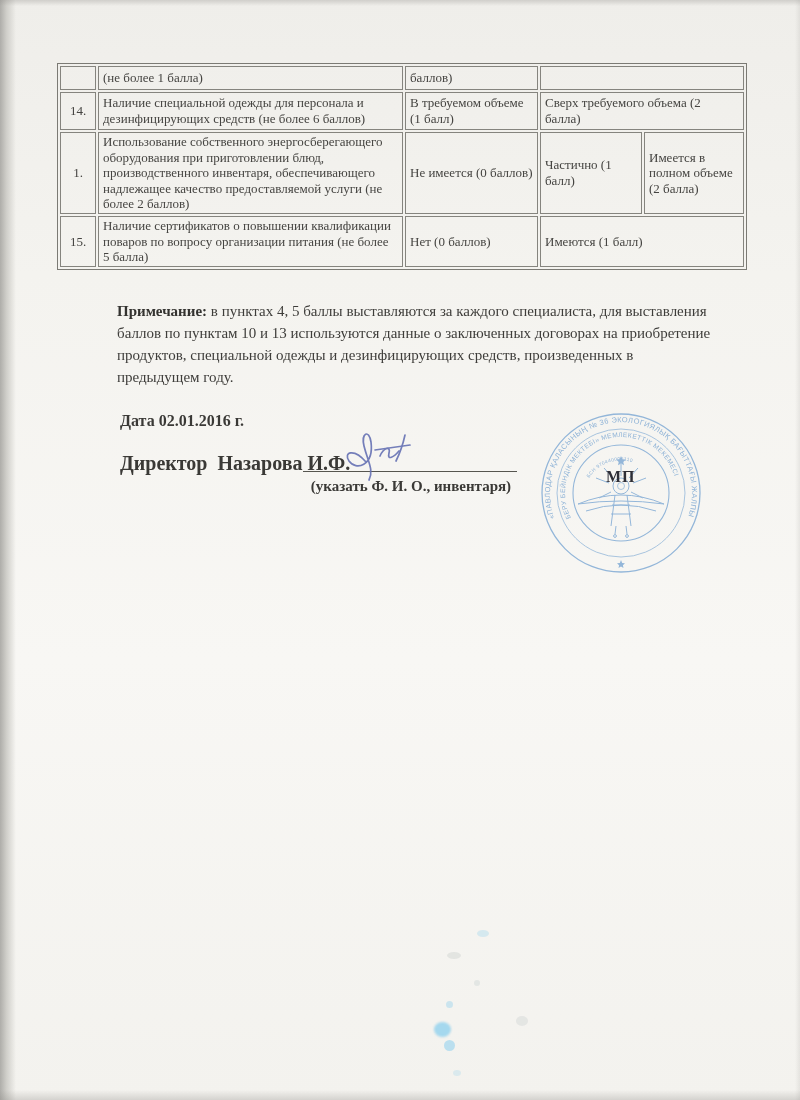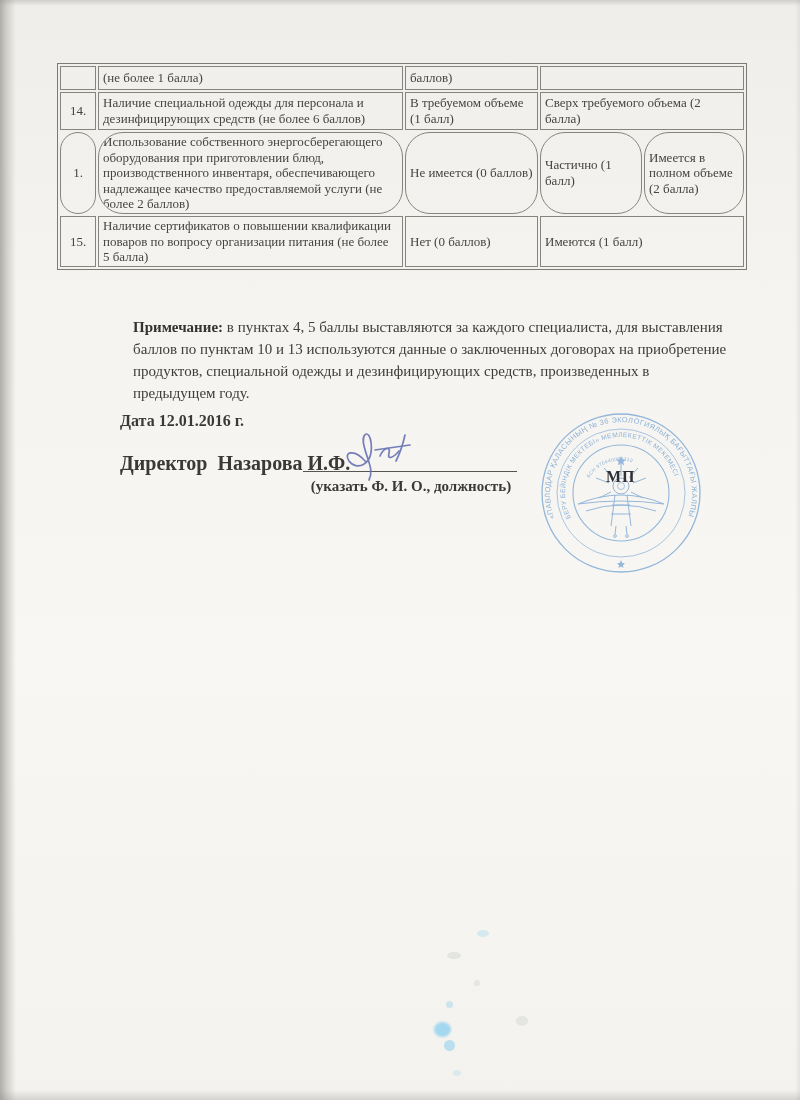--- a/index.html
+++ b/index.html
@@ -29,27 +29,27 @@
   }
   table.doc-table td{
     border:1px solid #85847e;
     padding:1px 4px;
     vertical-align:middle;
     overflow:hidden;
   }
   td.c-num{text-align:center;}
   tr.r0 td{height:20px;}
   tr.r13 td{height:34px;}
-  tr.r14 td{height:74px;border-radius:25px;}
+  tr.r14 td{height:74px;}
   tr.r15 td{height:42px;}
   tr.r16 td{height:34px;}
 
   .note{
     position:absolute;left:117px;top:300px;width:600px;
-    font-size:15px;line-height:22px;margin:16px;color:#3e3d3a;
+    font-size:15px;line-height:22px;margin:0;color:#3e3d3a;
   }
   .note b{color:#343330;}
   .date-line{
     position:absolute;left:120px;top:412px;
     font-weight:bold;font-size:16px;color:#3a3936;
   }
   .director-name{
     position:absolute;left:120px;top:452px;
     font-weight:bold;font-size:20px;color:#3a3936;white-space:pre;
   }
@@ -113,25 +113,25 @@
         <td class="c-num">15.</td>
         <td class="c-desc">Наличие сертификатов о повышении квалификации поваров по вопросу организации питания (не более 5 балла)</td>
         <td class="c-opt">Нет (0 баллов)</td>
         <td class="c-opt" colspan="2">Имеются (1 балл)</td>
       </tr>
     </tbody>
   </table>
 
   <p class="note"><b>Примечание:</b><span> в пунктах 4, 5 баллы выставляются за каждого специалиста, для выставления баллов по пунктам 10 и 13 используются данные о заключенных договорах на приобретение продуктов, специальной одежды и дезинфицирующих средств, произведенных в предыдущем году.</span></p>
 
-  <div class="date-line">Дата 12.01.2016 г.</div>
+  <div class="date-line">Дата 02.01.2016 г.</div>
 
   <div class="director-name">Директор  Назарова И.Ф.</div>
   <div class="sig-line"></div>
-  <div class="caption">(указать Ф. И. О., должность)</div>
+  <div class="caption">(указать Ф. И. О., инвентаря)</div>
 
   <svg class="signature" width="84" height="64" viewBox="0 0 84 64">
     <g fill="none" stroke="#6672b4" stroke-width="1.7" stroke-linecap="round" opacity="0.9">
       <path d="M 36 42 C 24 28 13 32 19 41 C 26 51 44 46 41 22 C 39 9 31 13 34 26 C 38 42 44 50 39 60"></path>
       <path d="M 50 36 C 54 27 61 26 59 33 C 57 41 64 37 69 31"></path>
       <path d="M 45 30 L 80 25"></path>
       <path d="M 75 15 C 73 24 70 33 66 41"></path>
     </g>
   </svg>
 

